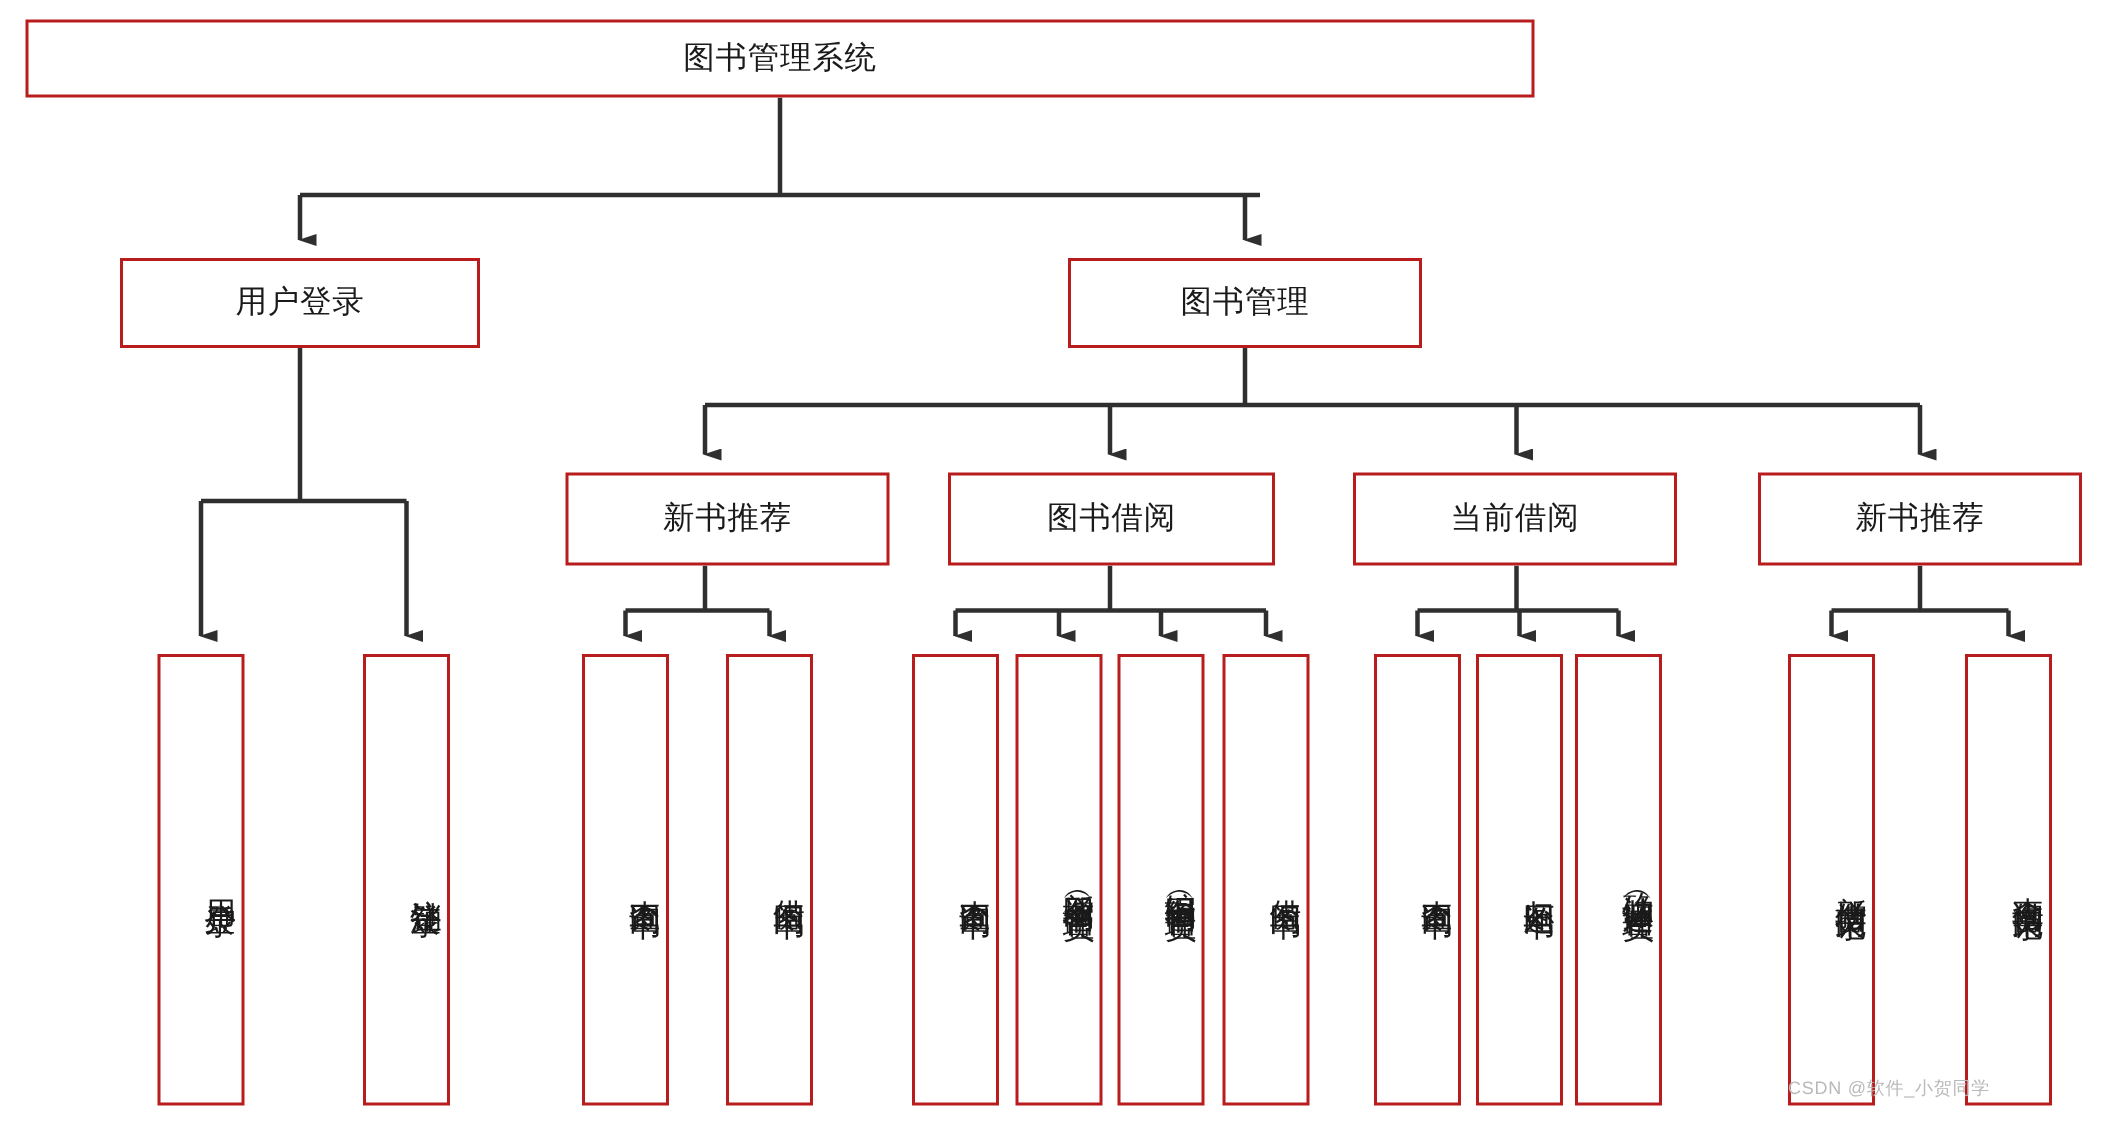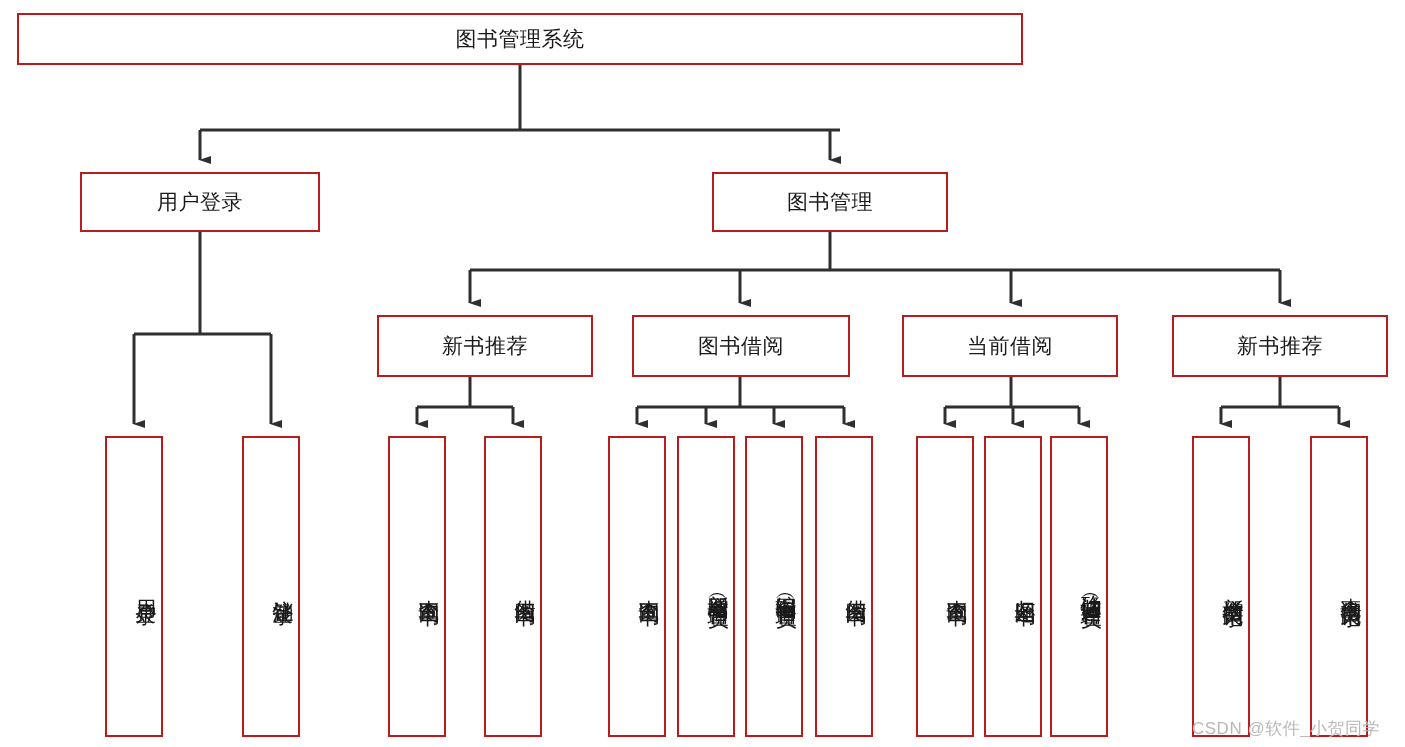--- a/index.html
+++ b/index.html
@@ -51,21 +51,21 @@
     align-items: flex-start;
     justify-content: center;
   }
   .node.vert .vtext {
     writing-mode: vertical-rl;
     text-orientation: upright;
     white-space: nowrap;
   }
   .watermark {
     position: absolute;
-    font-size: 17px;
+    font-size: 12px;
     color: #b9b9b9;
     white-space: nowrap;
     letter-spacing: 0.5px;
   }
 </style>
 </head>
 <body>
 
 <div id="canvas">
 

